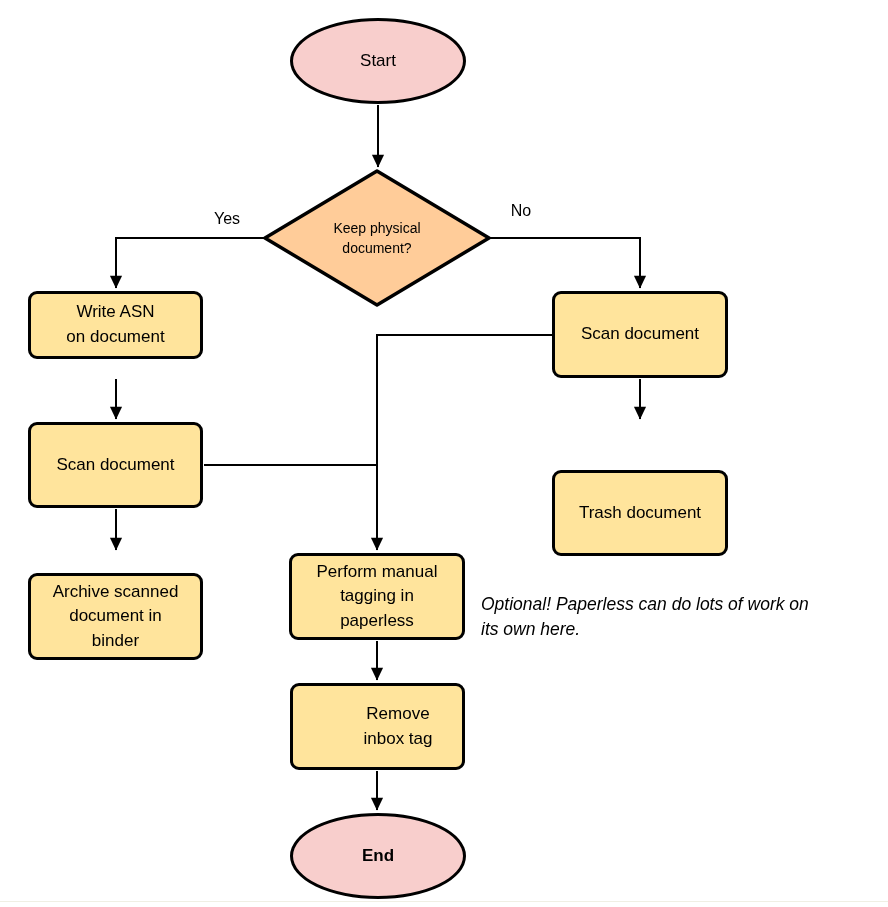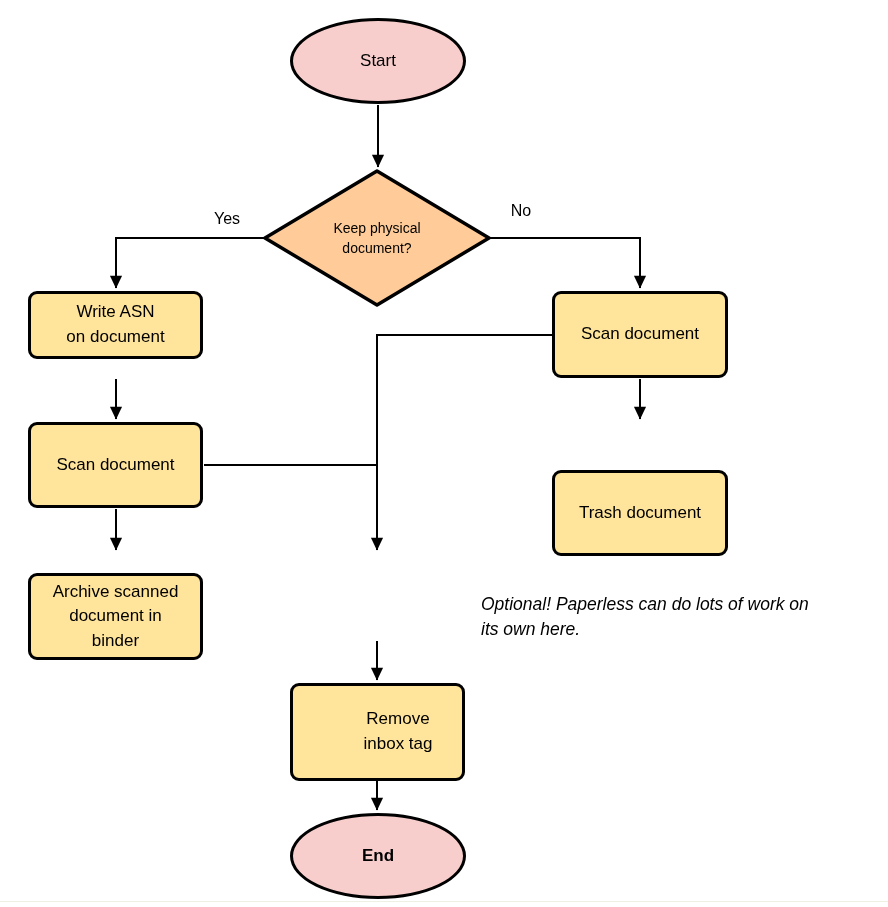--- a/index.html
+++ b/index.html
@@ -79,22 +79,25 @@
   <div class="node proc" style="left:28px;top:422px;width:175px;height:86px;">Scan document</div>
 
   <div class="node proc" style="left:28px;top:553px;width:175px;height:87px;margin-top:20px;">Archive scanned
 document in
 binder</div>
 
   <div class="node proc" style="left:552px;top:291px;width:176px;height:87px;">Scan document</div>
 
   <div class="node proc" style="left:552px;top:422px;width:176px;height:86px;margin-top:48px;">Trash document</div>
 
+  <div class="node proc" style="left:289px;top:553px;width:176px;height:87px;">Perform manual
+tagging in
+paperless</div>
 
-  <div class="node proc" style="left:290px;top:683px;width:175px;height:98px;padding-left:41px;">Remove
+  <div class="node proc" style="left:290px;top:683px;width:175px;height:87px;padding-left:41px;">Remove
 inbox tag</div>
 
   <div class="node term" style="left:290px;top:813px;width:176px;height:86px;font-weight:bold;">End</div>
 
   <div class="note">Optional! Paperless can do lots of work on
 its own here.</div>
 
   <div class="hairline"></div>
 </div>
 

